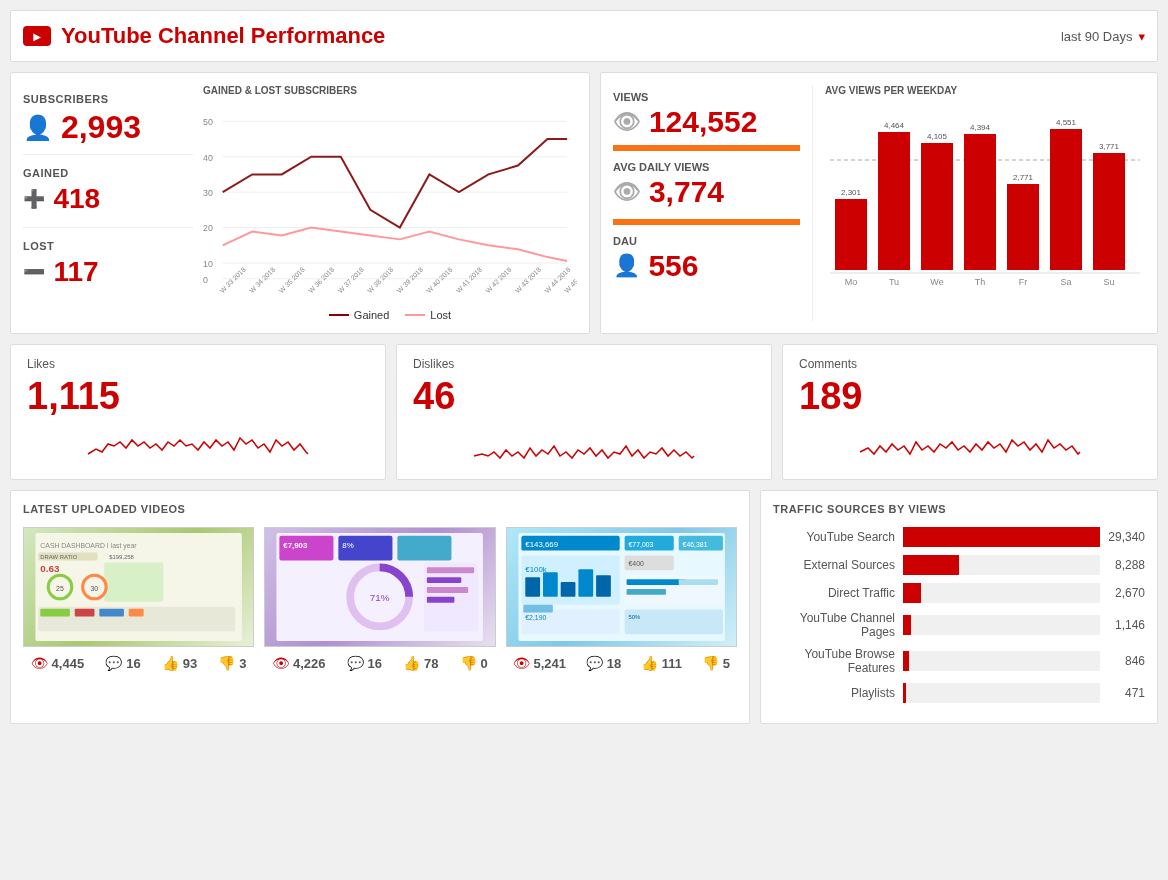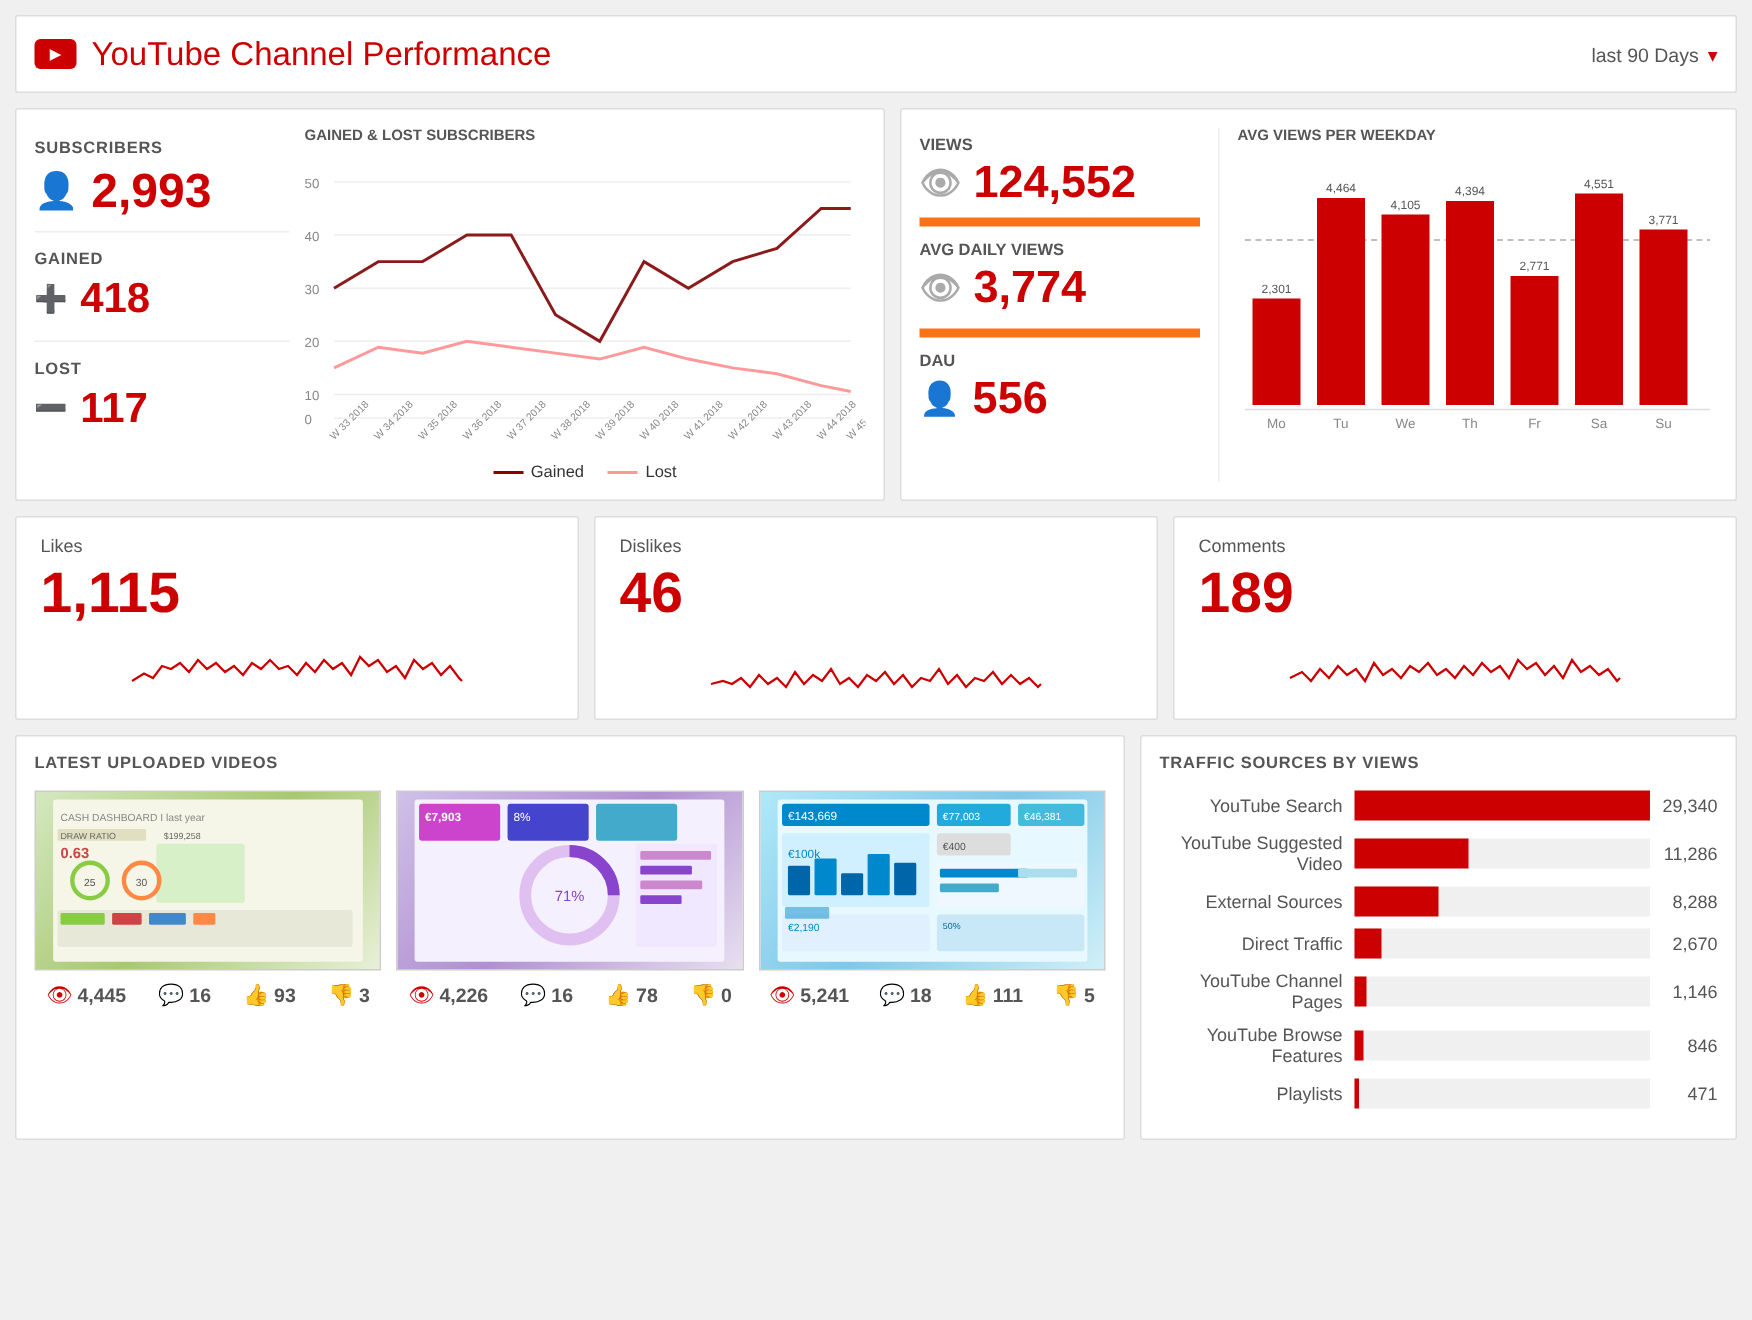--- a/index.html
+++ b/index.html
@@ -5,21 +5,21 @@
     * { box-sizing: border-box; margin: 0; padding: 0; }
     body { font-family: Arial, sans-serif; background: #f0f0f0; font-size: 13px; color: #333; }
     
     .page { width: 1168px; min-height: 880px; background: #f0f0f0; padding: 10px; }
     
     
     .header { display: flex; align-items: center; justify-content: space-between; padding: 8px 12px; background: #fff; border-bottom: 1px solid #ddd; margin-bottom: 10px; }
     .header-left { display: flex; align-items: center; gap: 10px; }
     .yt-logo { width: 28px; height: 20px; background: #cc0000; border-radius: 4px; display: flex; align-items: center; justify-content: center; }
     .yt-logo::after { content: '▶'; color: white; font-size: 10px; }
-    .header-title { font-size: 22px; font-weight: normal; color: #cc0000; }
+    .header-title { font-size: 22px; font-weight: bold; color: #cc0000; }
     .header-right { display: flex; align-items: flex-start; gap: 6px; color: #555; font-size: 13px; cursor: pointer; }
     .dropdown-arrow { color: #cc0000; }
 
     
     .row { display: flex; gap: 10px; margin-bottom: 10px; }
     
     
     .panel { background: #fff; border: 1px solid #ddd; border-radius: 2px; padding: 12px; }
     .sub-left { width: 170px; flex-shrink: 0; }
     .sub-section { padding: 8px 0; border-bottom: 1px solid #eee; }
@@ -400,27 +400,20 @@
       <div class="panel-title">TRAFFIC SOURCES BY VIEWS</div>
       <div id="traffic-rows">
           <div class="traffic-row">
       <div class="traffic-label">YouTube Search</div>
       <div class="traffic-bar-wrap">
         <div class="traffic-bar" style="width:100.0%"></div>
       </div>
       <div class="traffic-value">29,340</div>
     </div>
           <div class="traffic-row">
-      <div class="traffic-label">YouTube Suggested Video</div>
-      <div class="traffic-bar-wrap">
-        <div class="traffic-bar" style="width:38.5%"></div>
-      </div>
-      <div class="traffic-value">11,286</div>
-    </div>
-          <div class="traffic-row">
       <div class="traffic-label">External Sources</div>
       <div class="traffic-bar-wrap">
         <div class="traffic-bar" style="width:28.2%"></div>
       </div>
       <div class="traffic-value">8,288</div>
     </div>
           <div class="traffic-row">
       <div class="traffic-label">Direct Traffic</div>
       <div class="traffic-bar-wrap">
         <div class="traffic-bar" style="width:9.1%"></div>

